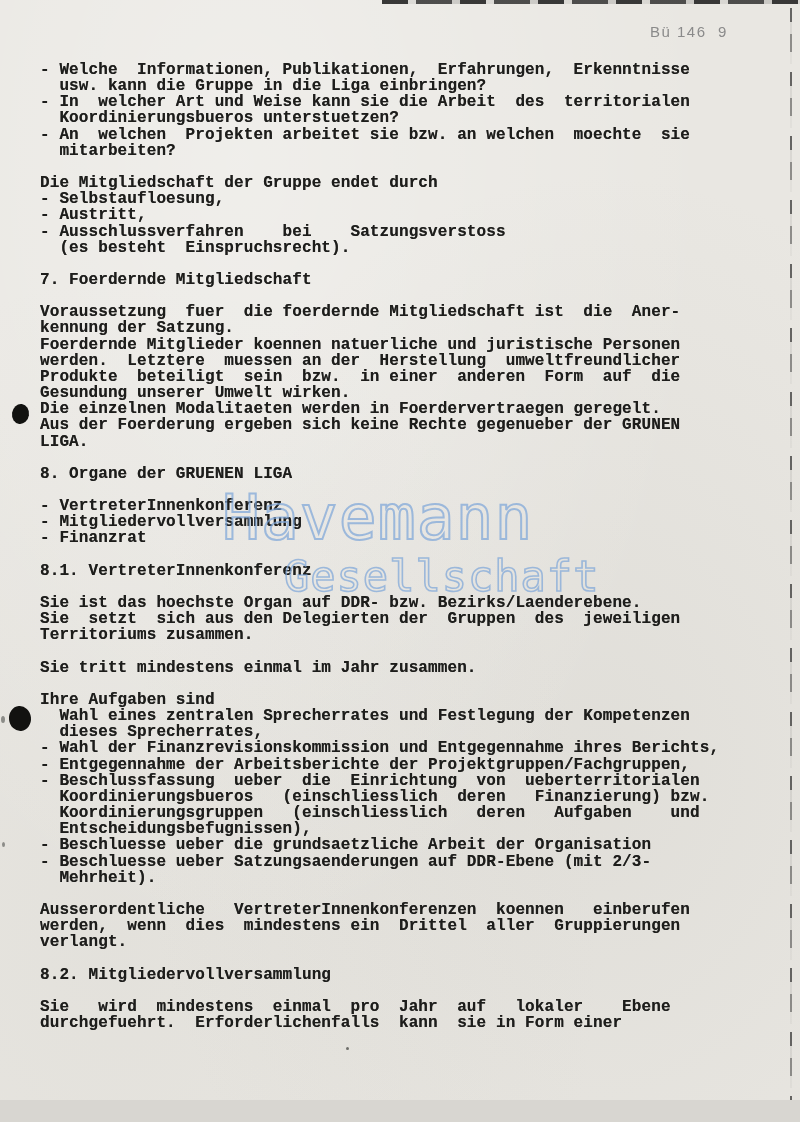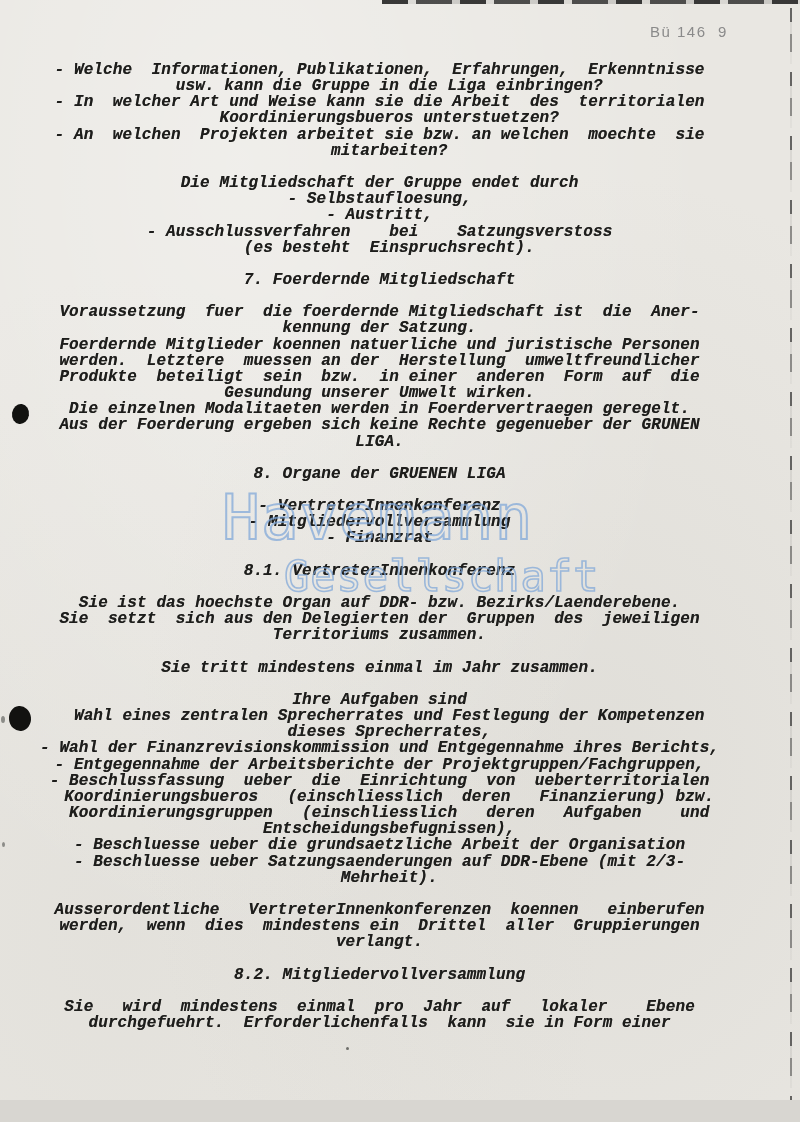--- a/index.html
+++ b/index.html
@@ -6,36 +6,35 @@
   .page {
     position:relative;
     width:800px; height:1100px;
     background-color:#e9e7e2;
     background-image:
       radial-gradient(ellipse at 30% 15%, rgba(255,255,255,0.30), rgba(255,255,255,0) 60%),
       radial-gradient(ellipse at 75% 70%, rgba(178,176,168,0.16), rgba(178,176,168,0) 55%),
       radial-gradient(ellipse at 15% 85%, rgba(200,198,190,0.18), rgba(200,198,190,0) 50%);
     overflow:hidden;
     font-family:"Liberation Mono", monospace;
-    text-align:center;
   }
   .stamp {
     position:absolute; left:650px; top:23px;
     font-family:"Liberation Sans", sans-serif;
     font-size:15px; letter-spacing:1.5px;
     color:#8a8a8a; white-space:pre;
   }
   .text-block {
     position:absolute; left:40px; top:62px;
     font-size:16px; font-weight:bold;
     line-height:16.15px; color:#1d1d1b;
     white-space:pre; letter-spacing:0.1px;
     text-shadow:0 0 0.5px rgba(25,25,25,0.65);
   }
-  .doc-line { min-height:16.15px;font-style:italic; }
+  .doc-line { min-height:16.15px; }
   .watermark {
     position:absolute; z-index:5; pointer-events:none;
     font-family:"DejaVu Sans Mono", monospace;
     font-weight:400; line-height:1;
     color:transparent;
     -webkit-text-stroke:2px rgba(126,166,216,0.72);
   }
   .wm-1 { left:420px; top:416px; font-size:57px; letter-spacing:1px; }
   .wm-2 { left:222px; top:486px; font-size:63px; letter-spacing:1px; }
   .wm-3 { left:284px; top:556px; font-size:42px; letter-spacing:1px; -webkit-text-stroke:1.6px rgba(126,166,216,0.72); }

